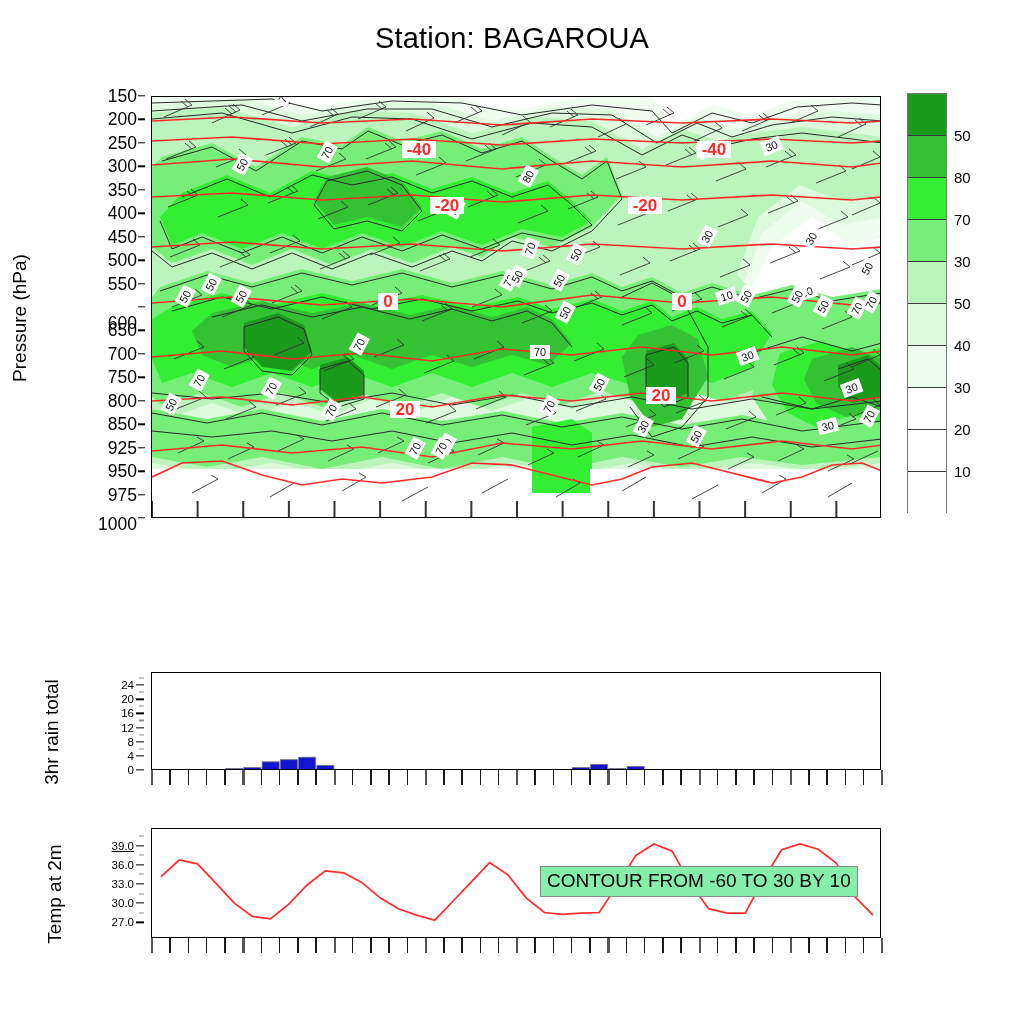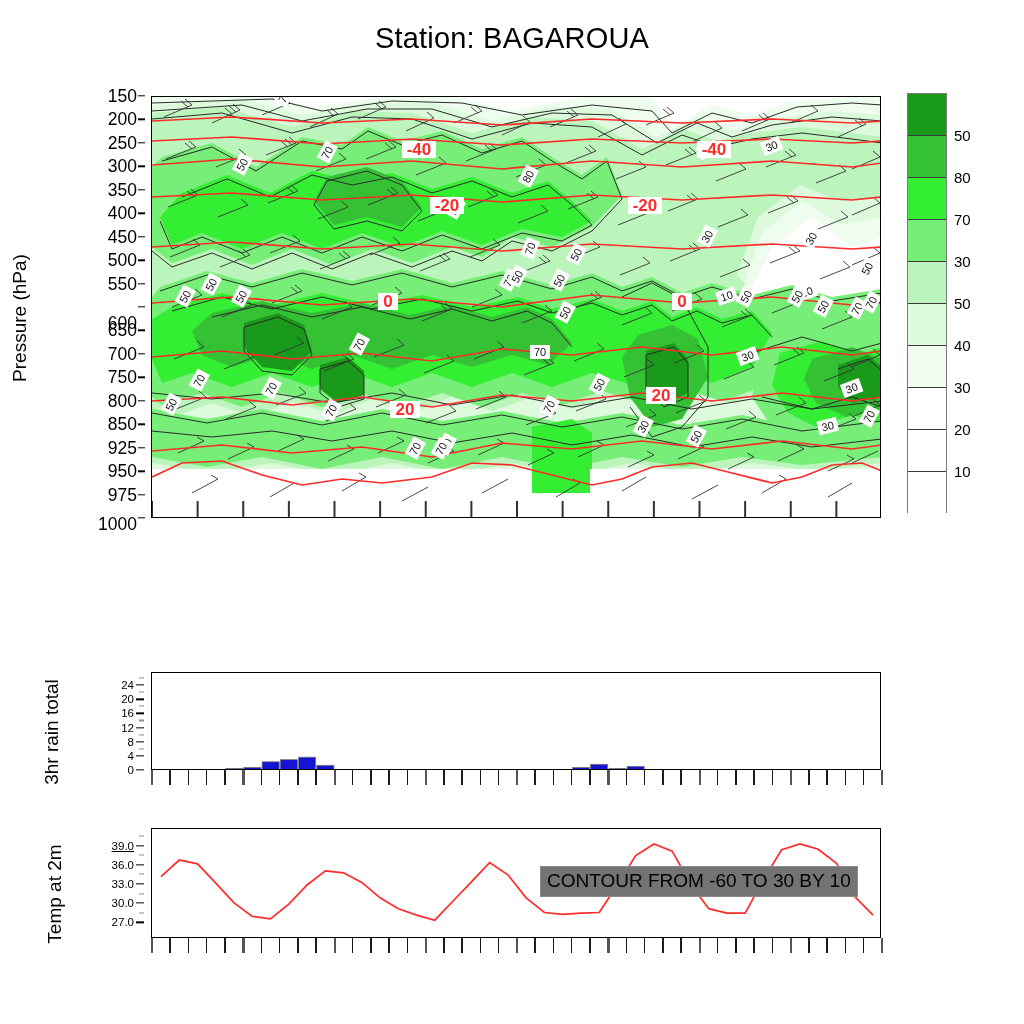--- a/index.html
+++ b/index.html
@@ -48,21 +48,21 @@
   #temp{left:151px;top:828px;width:730px;height:110px;}
   #templabs{position:absolute;left:0;top:828px;width:145px;height:110px;}
   #templabs .yl{position:absolute;right:11px;font-size:11.5px;color:#000;transform:translateY(-50%);}
   #templabs .ytick{position:absolute;right:1px;width:8px;height:1.3px;background:#000;transform:translateY(-50%);}
   #templabs .ytickm{position:absolute;right:1px;width:5px;height:1.1px;background:#8c8c8c;transform:translateY(-50%);}
   #temptitle{position:absolute;left:-75px;top:883px;width:260px;text-align:center;font-size:19px;color:#000;transform:rotate(-90deg);}
 
   
   #contour-note{
     position:absolute;left:540px;top:866px;
-    padding:3px 6px 4px 6px;background:#737373;border:1.2px solid #8a8a8a;
+    padding:3px 6px 4px 6px;background:#86efac;border:1.2px solid #8a8a8a;
     font-size:19px;color:#000;white-space:nowrap;z-index:6;
   }
 
   
   .xticks{position:absolute;height:16px;}
   .xticks i{position:absolute;top:0;width:1.6px;height:15px;background:#1a1a1a;}
   .xticks.major i.maj{width:2.4px;background:#555;}
 </style>
 </head>
 <body>

